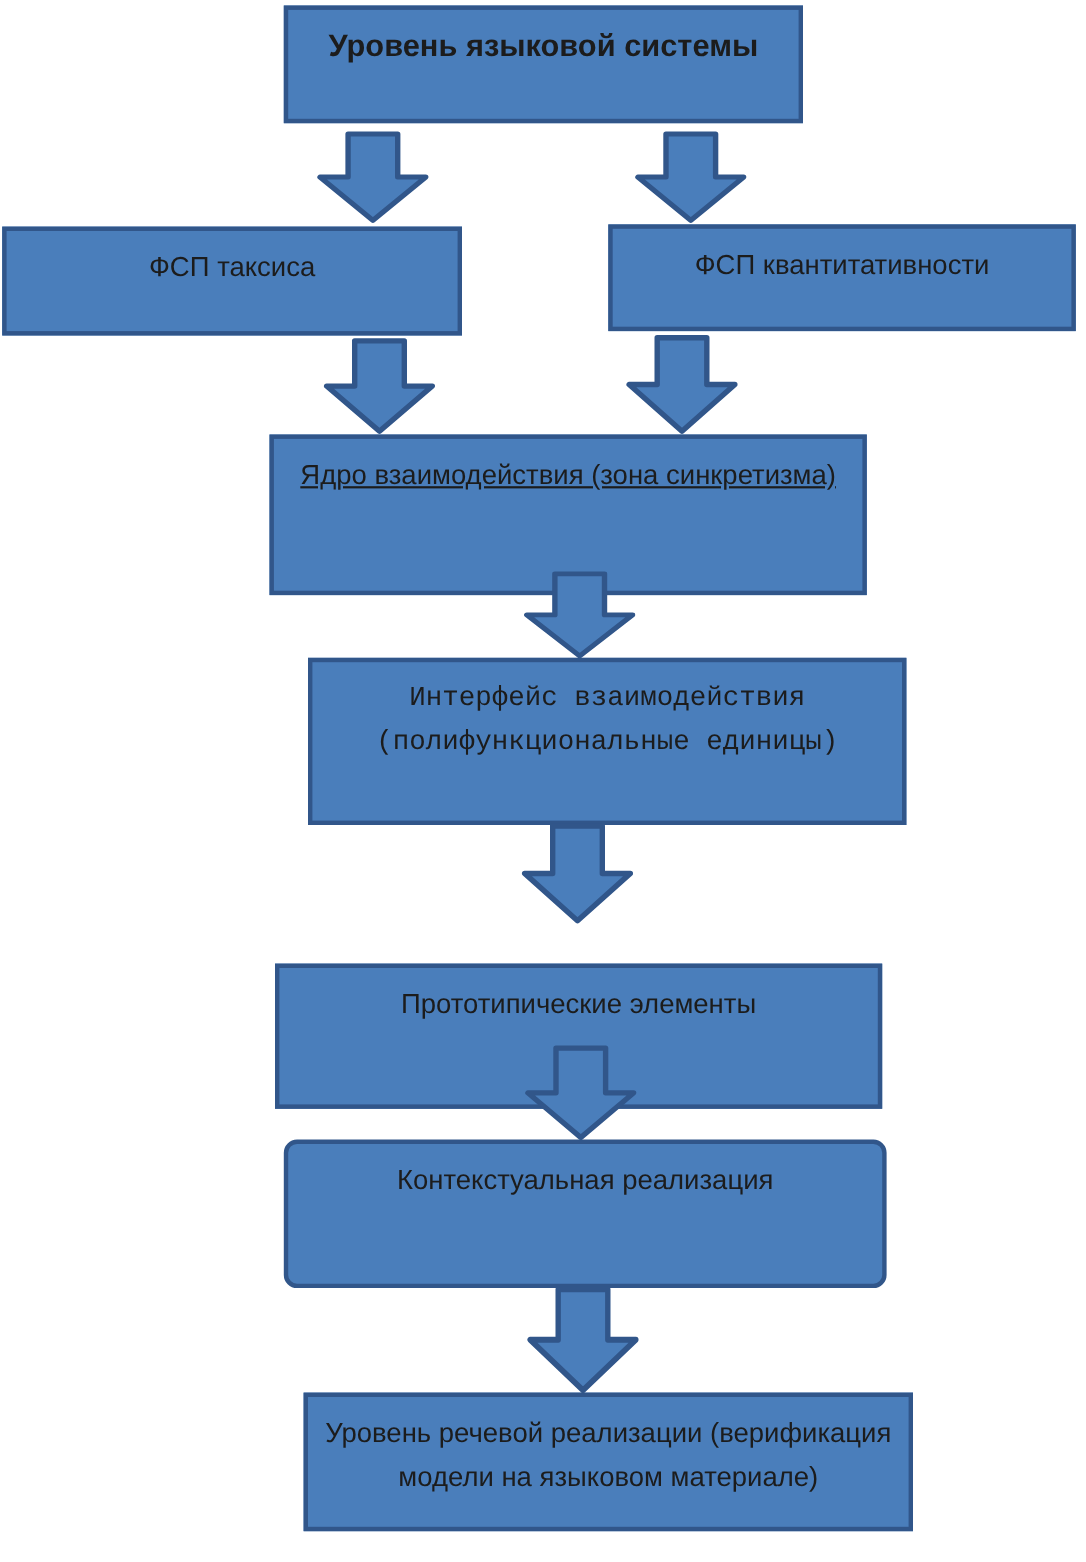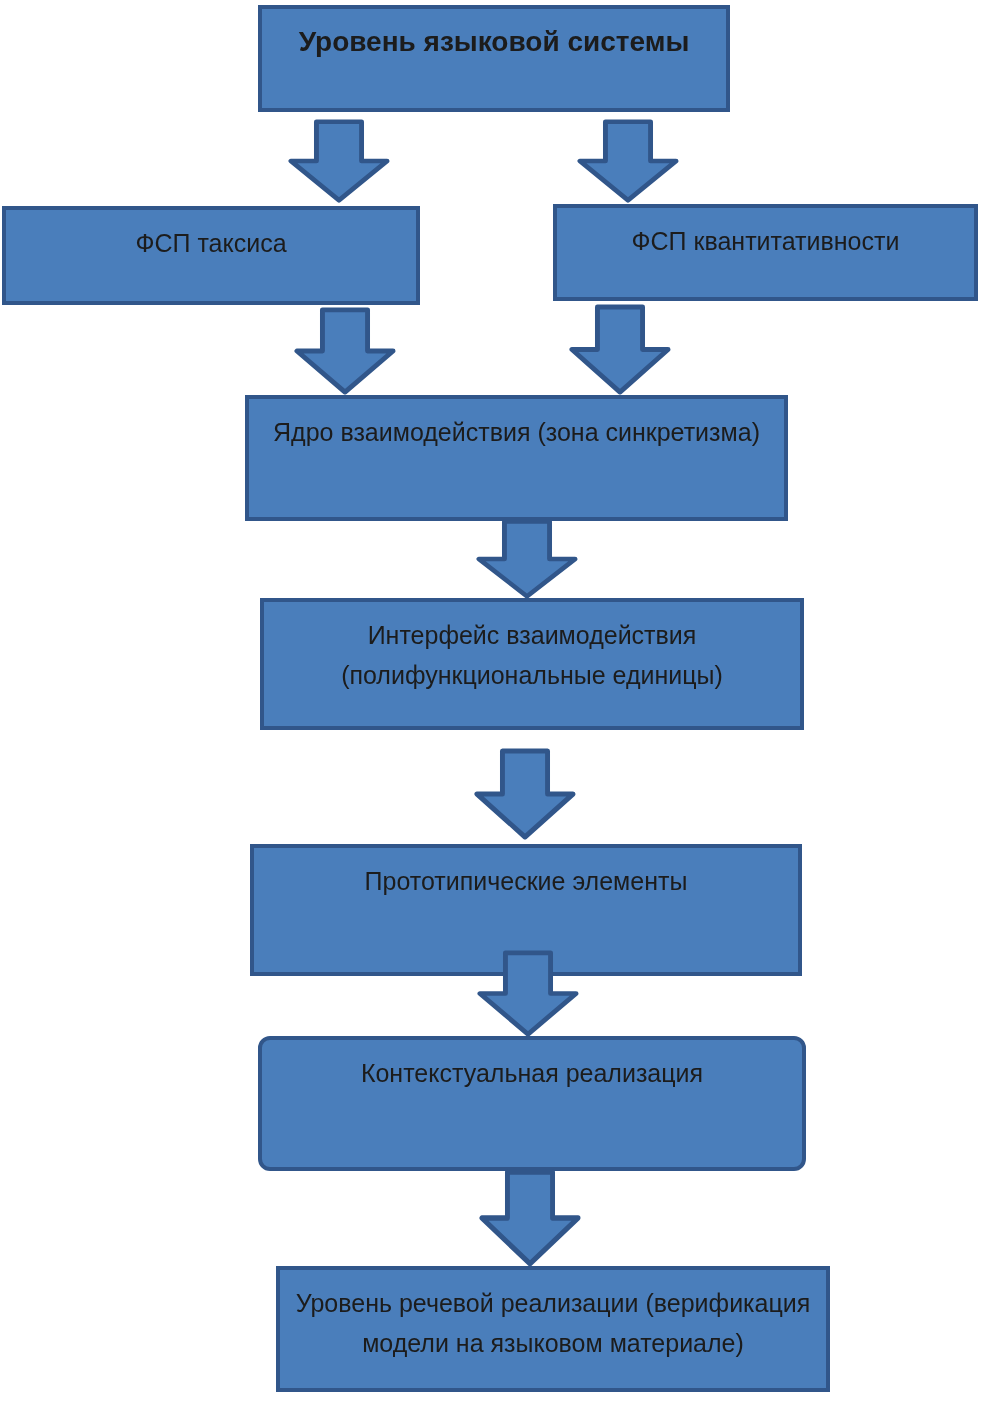--- a/index.html
+++ b/index.html
@@ -43,25 +43,25 @@
 <body>
 
 <div class="canvas">
 
   <div class="node bold" style="left:258px; top:5px; width:472px; height:107px;">Уровень языковой системы</div>
 
   <div class="node" style="left:2px; top:206px; width:418px; height:99px;">ФСП таксиса</div>
 
   <div class="node" style="left:553px; top:204px; width:425px; height:97px;">ФСП квантитативности</div>
 
-  <div class="node" style="left:245px; top:395px; width:543px; height:126px;">Ядро взаимодействия (зона синкретизма)</div>
+  <div class="node" style="left:245px; top:395px; width:543px; height:146px;text-decoration:underline;">Ядро взаимодействия (зона синкретизма)</div>
 
-  <div class="node" style="left:260px; top:598px; width:544px; height:132px;">Интерфейс взаимодействия (полифункциональные единицы)</div>
+  <div class="node" style="left:280px; top:598px; width:544px; height:152px;font-family:Liberation Mono, monospace;">Интерфейс взаимодействия (полифункциональные единицы)</div>
 
-  <div class="node" style="left:250px; top:844px; width:552px; height:132px;">Прототипические элементы</div>
+  <div class="node" style="left:250px; top:876px; width:552px; height:132px;">Прототипические элементы</div>
 
   <div class="node" style="left:258px; top:1036px; width:548px; height:135px;border-radius:12px;">Контекстуальная реализация</div>
 
   <div class="node" style="left:276px; top:1266px; width:554px; height:126px;">Уровень речевой реализации (верификация модели на языковом материале)</div>
 
   <div class="arrow" style="left:288px; top:119px; width:102px; height:84px;">
     <svg viewBox="0 0 104 92" preserveAspectRatio="none">
       <polygon points="29,3 75,3 75,46 101,46 52,89 3,46 29,46" fill="#4a7ebb" stroke="#31568a" stroke-width="5" stroke-linejoin="round"></polygon>
     </svg>
   </div>

